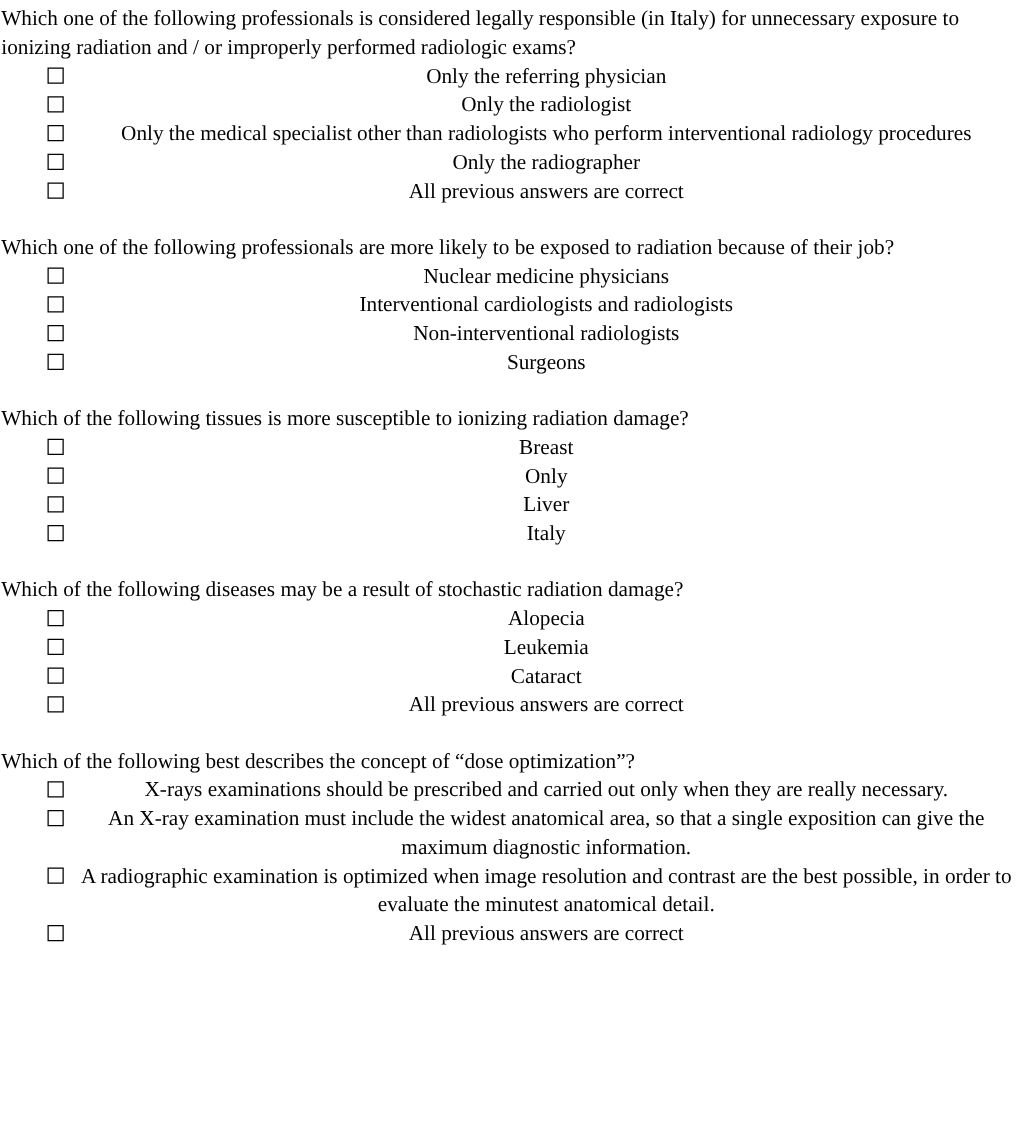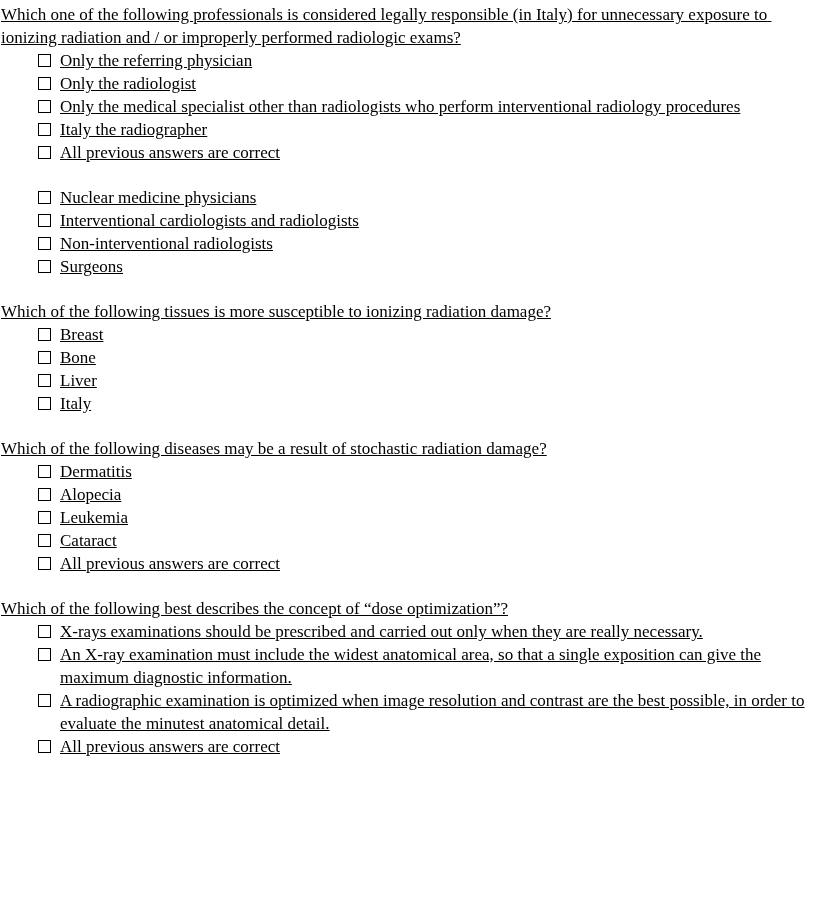--- a/index.html
+++ b/index.html
@@ -15,34 +15,34 @@
     line-height: 23px;
   }
   .page {
     box-sizing: border-box;
     width: 818px;
     min-height: 916px;
     padding: 3px 4px 10px 1px;
   }
   .question {
     margin-top: 22px;
-    text-decoration: underline;
   }
   .question:first-child {
     margin-top: 0;
   }
   .q-text {
     white-space: pre-wrap;
   }
   .options {
     padding-left: 37px;
   }
   .option {
     display: flex;
     align-items: flex-start;
+    text-align: center;
   }
   .checkbox {
     flex: 0 0 auto;
     display: inline-block;
     width: 11px;
     height: 11px;
     border: 1.6px solid #000000;
     margin: 5px 9px 0 0;
     background: #ffffff;
     cursor: pointer;
@@ -68,31 +68,32 @@
     <span class="option-label">Only the radiologist</span>
   </div>
 
   <div class="option">
     <span class="checkbox"></span>
     <span class="option-label">Only the medical specialist other than radiologists who perform interventional radiology procedures</span>
   </div>
 
   <div class="option">
     <span class="checkbox"></span>
-    <span class="option-label">Italy the radiographer</span>
+    <span class="option-label">Only the radiographer</span>
   </div>
 
   <div class="option">
     <span class="checkbox"></span>
     <span class="option-label">All previous answers are correct</span>
   </div>
 </div>
   </div>
 
   <div class="question">
+    <div class="q-text">Which one of the following professionals are more likely to be exposed to radiation because of their job?</div>
     <div class="options">
   <div class="option">
     <span class="checkbox"></span>
     <span class="option-label">Nuclear medicine physicians</span>
   </div>
 
 
   <div class="option">
     <span class="checkbox"></span>
     <span class="option-label">Interventional cardiologists and radiologists</span>
@@ -114,42 +115,38 @@
     <div class="q-text">Which of the following tissues is more susceptible to ionizing radiation damage?</div>
     <div class="options">
 
   <div class="option">
     <span class="checkbox"></span>
     <span class="option-label">Breast</span>
   </div>
 
   <div class="option">
     <span class="checkbox"></span>
-    <span class="option-label">Bone</span>
+    <span class="option-label">Only</span>
   </div>
 
   <div class="option">
     <span class="checkbox"></span>
     <span class="option-label">Liver</span>
   </div>
 
   <div class="option">
     <span class="checkbox"></span>
     <span class="option-label">Italy</span>
   </div>
 </div>
   </div>
 
   <div class="question">
     <div class="q-text">Which of the following diseases may be a result of stochastic radiation damage?</div>
     <div class="options">
-  <div class="option">
-    <span class="checkbox"></span>
-    <span class="option-label">Dermatitis</span>
-  </div>
 
   <div class="option">
     <span class="checkbox"></span>
     <span class="option-label">Alopecia</span>
   </div>
 
   <div class="option">
     <span class="checkbox"></span>
     <span class="option-label">Leukemia</span>
   </div>

